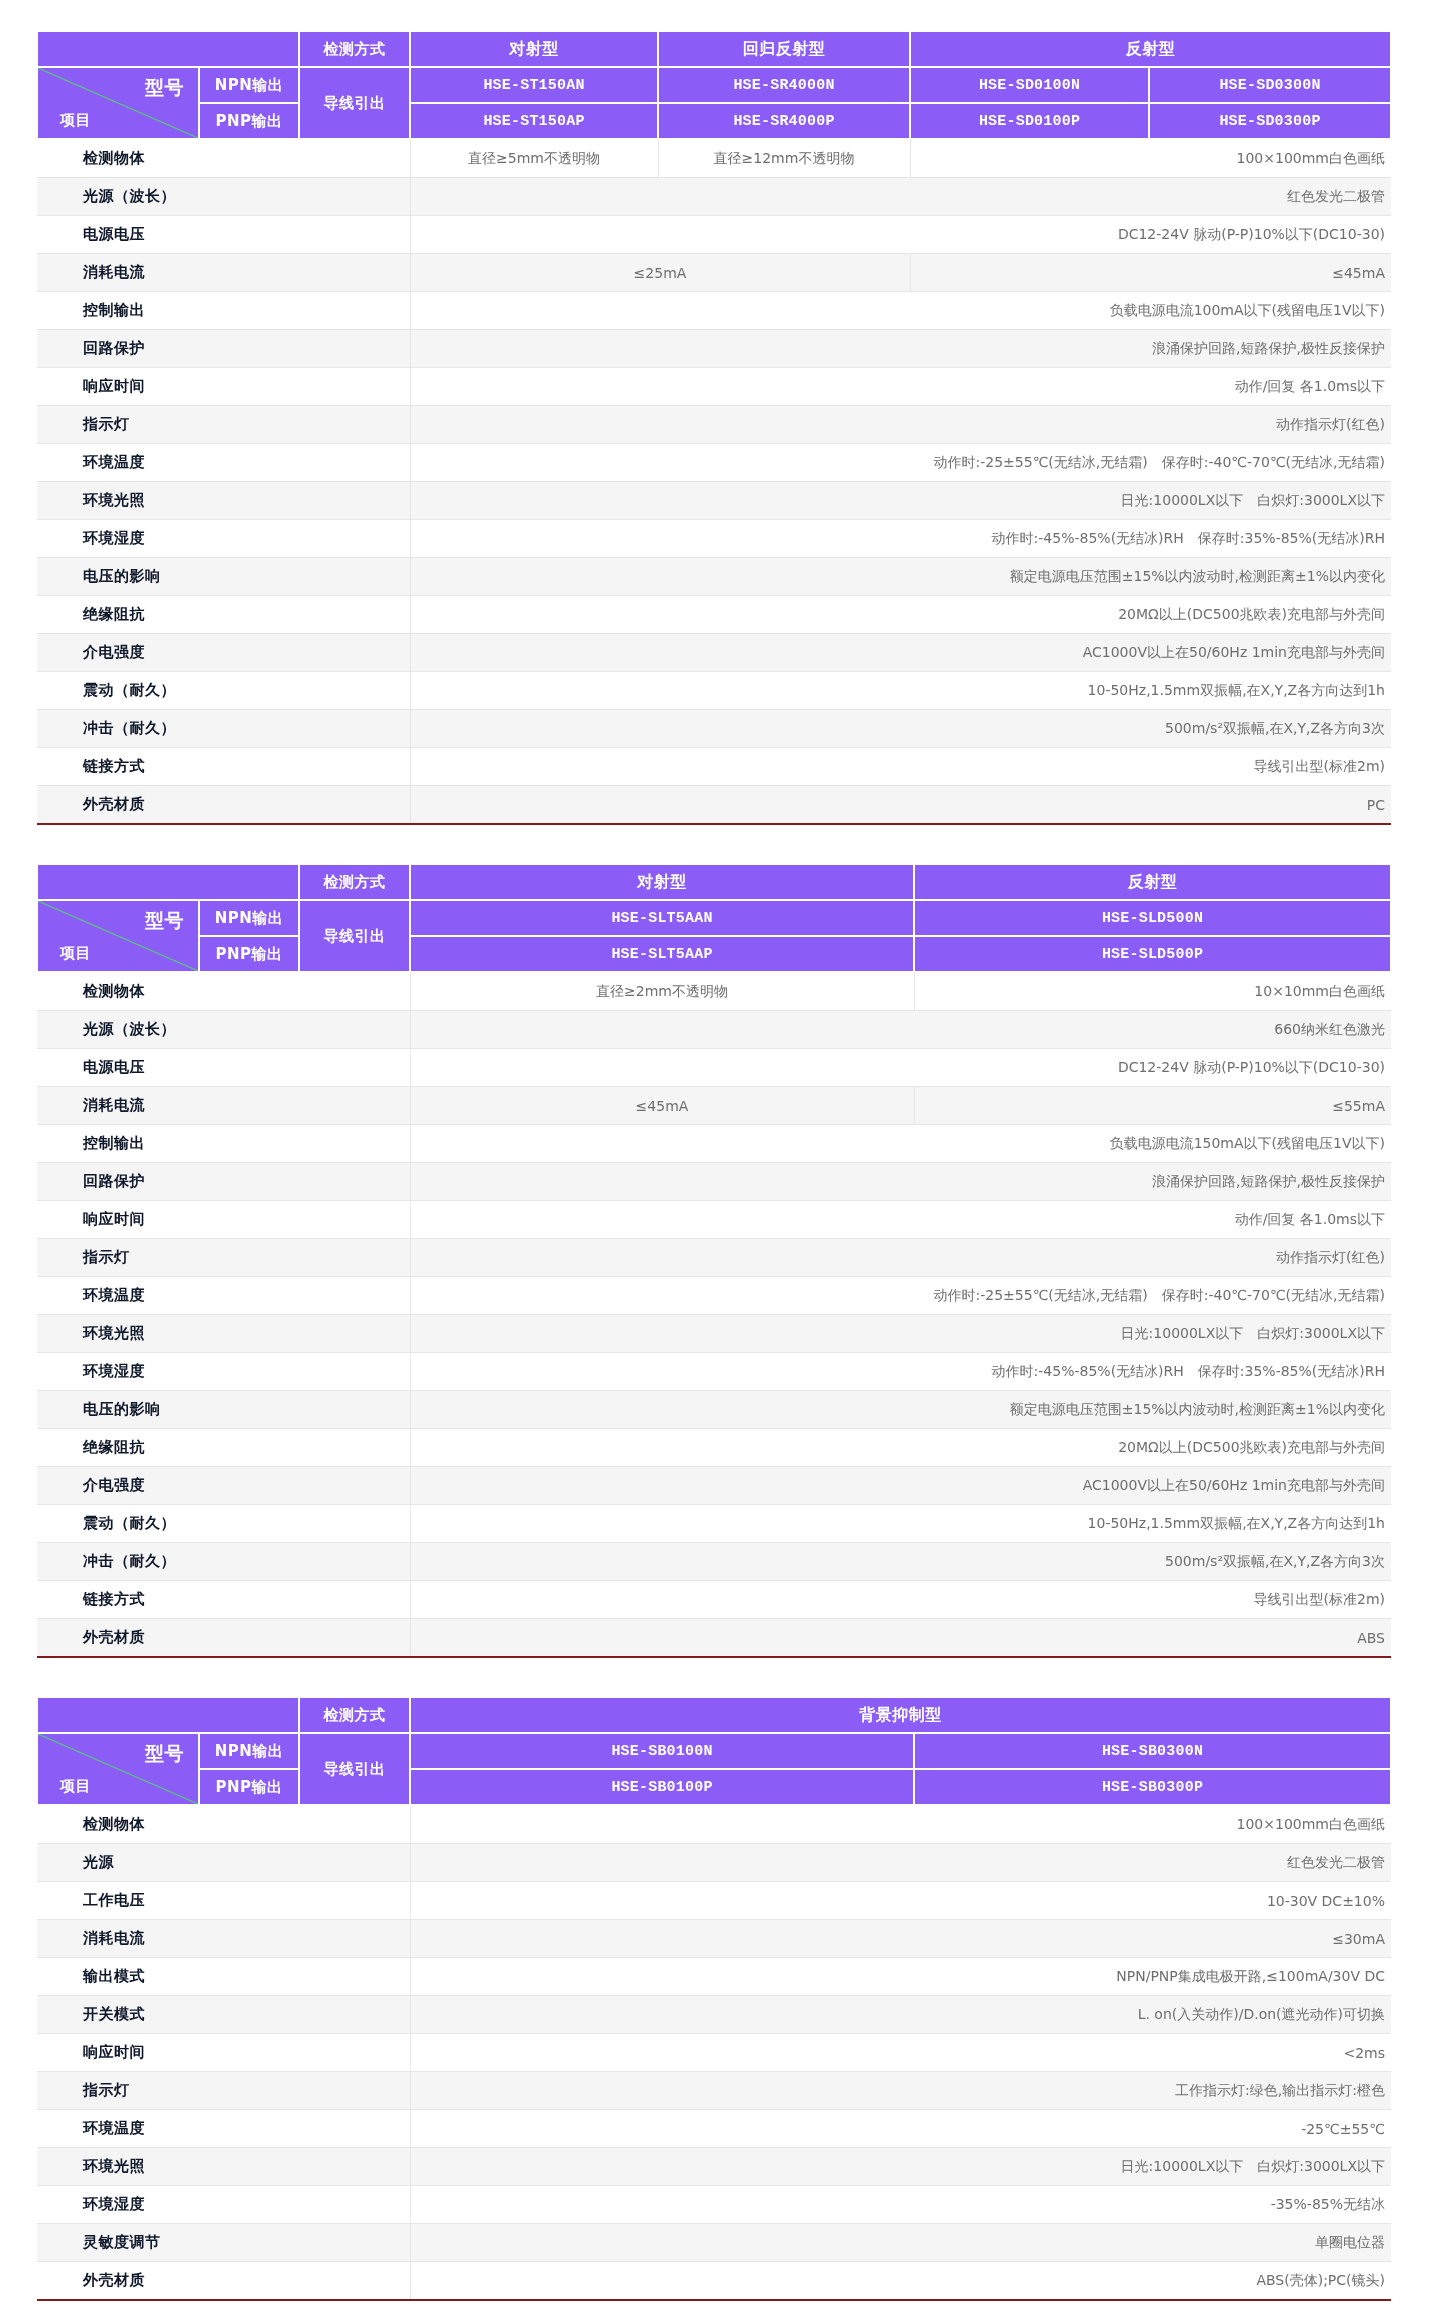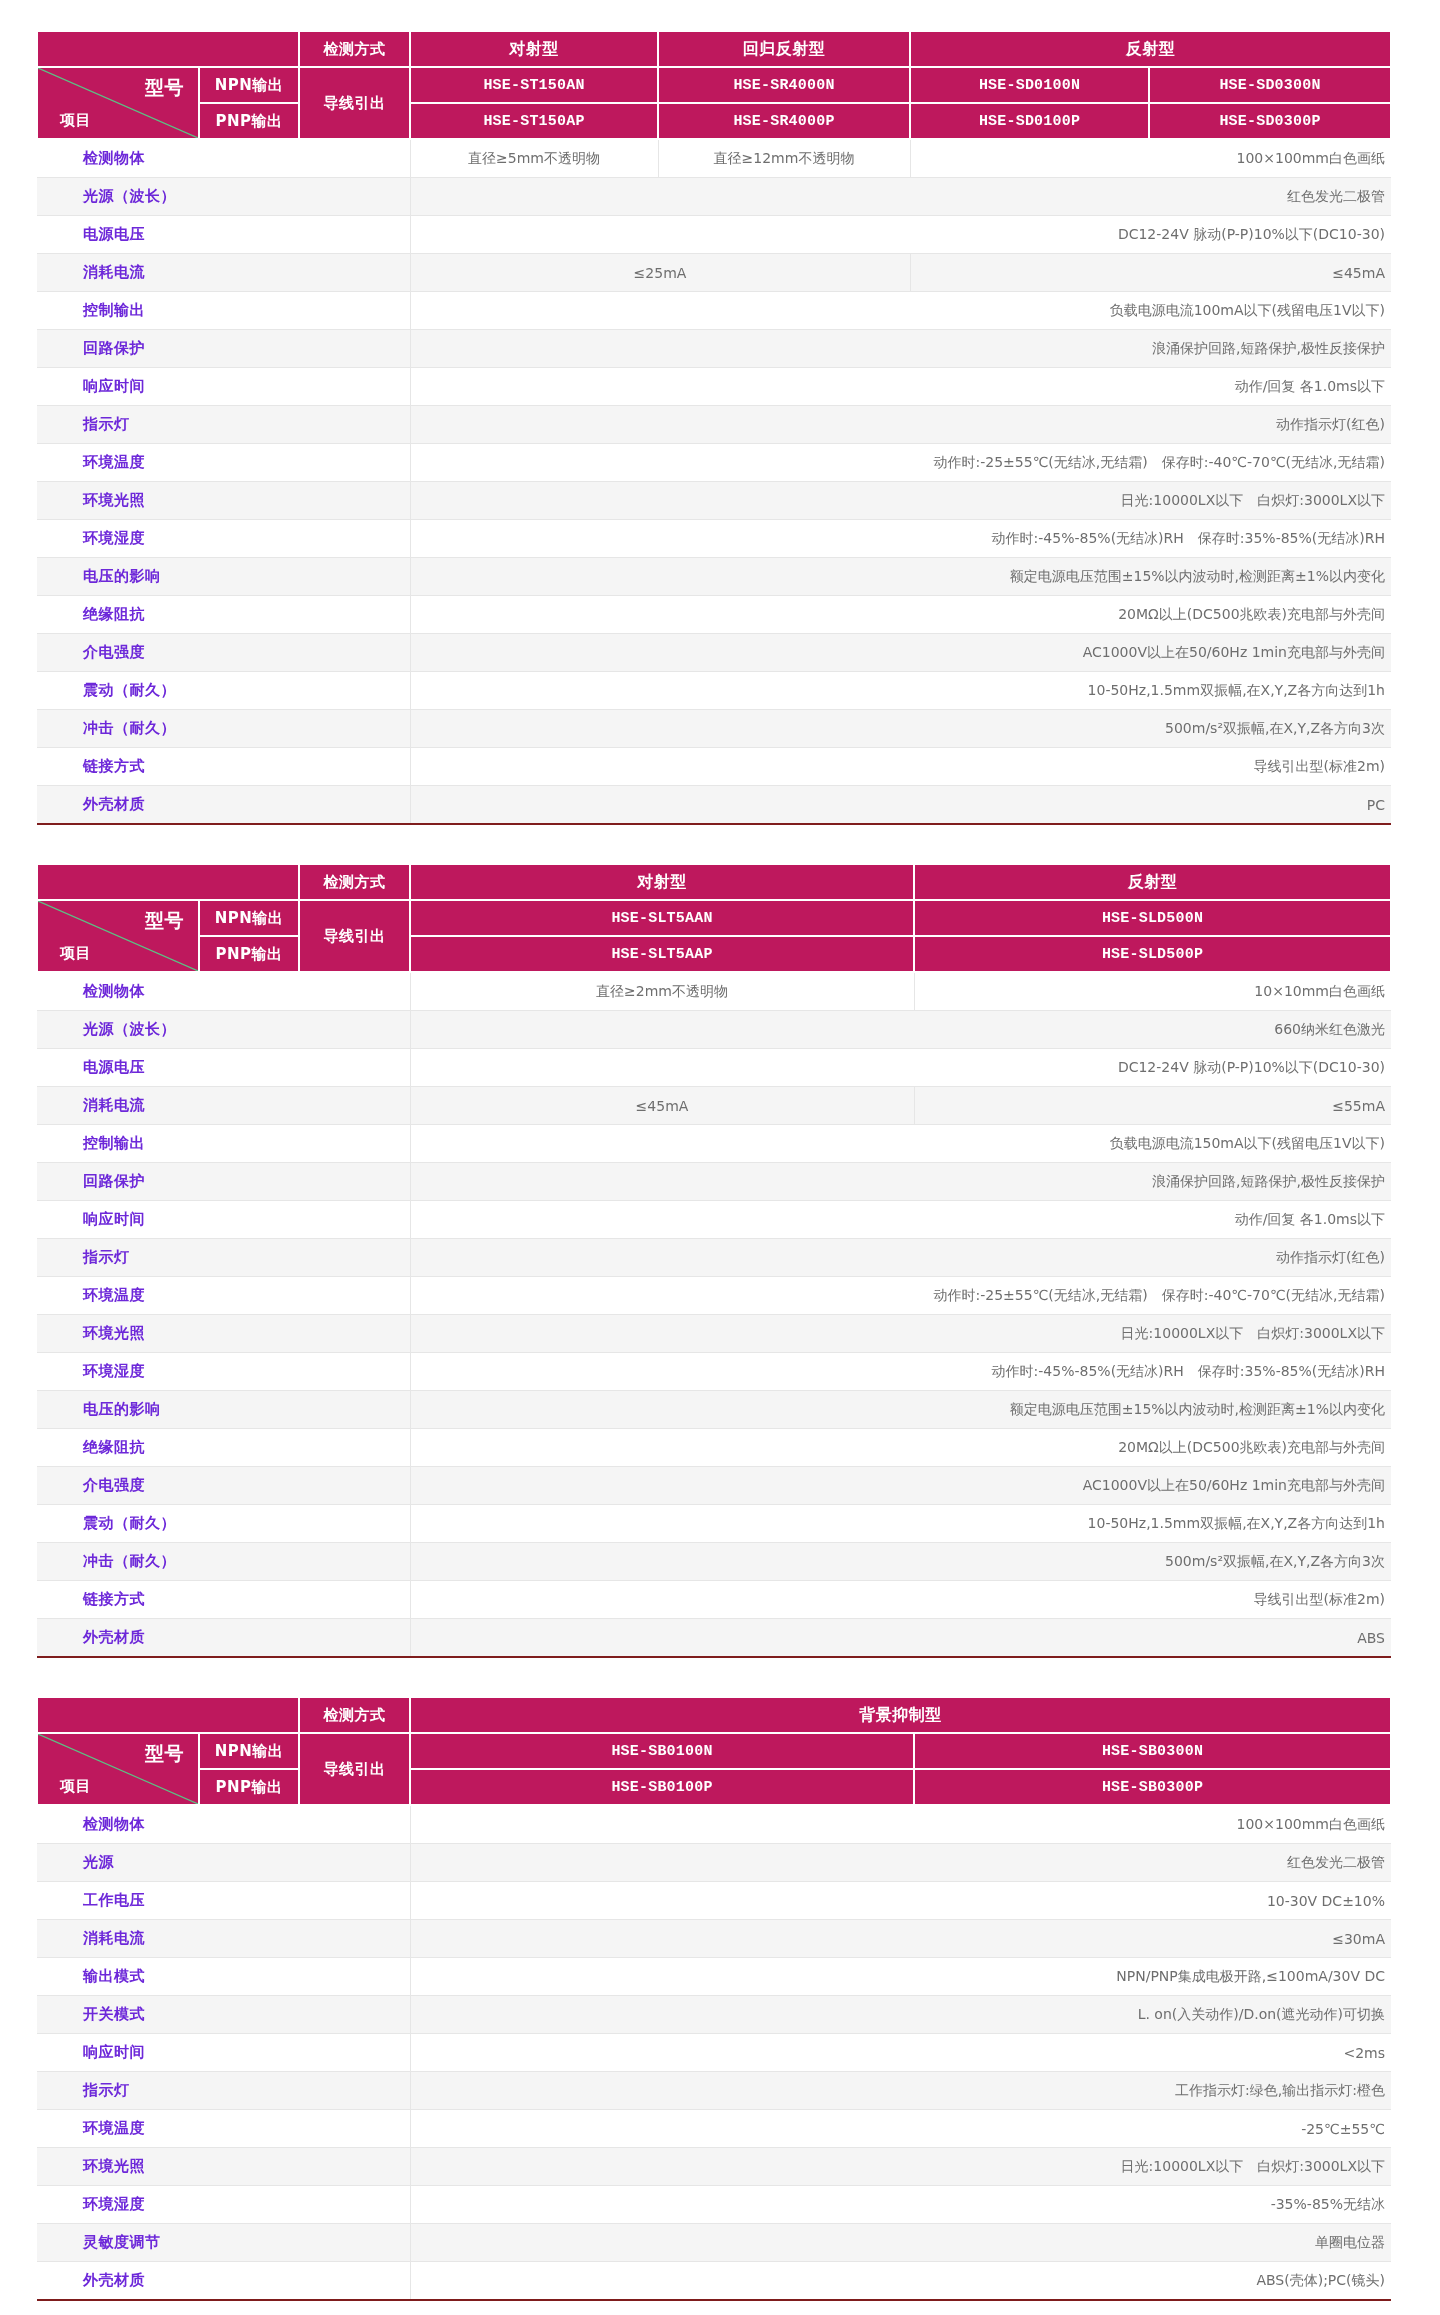--- a/index.html
+++ b/index.html
@@ -1,40 +1,40 @@
 <!DOCTYPE html>
 <html><head>
 <meta charset="utf-8">
 <style>
   html,body{margin:0;padding:0;background:#ffffff;}
   body{width:1440px;font-family:"DejaVu Sans","Liberation Sans",sans-serif;}
   .page{width:1440px;padding-top:30px;box-sizing:border-box;}
   table.spec{border-collapse:collapse;table-layout:fixed;margin:0 0 38px 36px;}
   
   table.spec thead th{
-    background:#be185d;color:#ffffff;font-weight:700;text-align:center;
+    background:#8b5cf6;color:#ffffff;font-weight:700;text-align:center;
     border:2px solid #ffffff;height:34px;font-size:16px;padding:0;
     letter-spacing:0.5px;
   }
   table.spec thead th.model{font-size:15px;letter-spacing:0.2px;
     font-family:Liberation Mono, monospace;}
   table.spec thead th.small{font-size:15px;}
   table.spec thead th.empty{border-right:2px solid #ffffff;}
   
   th.diag{position:relative;overflow:hidden;}
   th.diag svg{position:absolute;left:0;top:0;width:100%;height:100%;}
   th.diag .tr-label{position:absolute;top:7px;right:14px;font-size:19px;}
   th.diag .bl-label{position:absolute;bottom:8px;left:22px;font-size:15px;}
   
   table.spec tbody td{
     height:37px;padding:0 6px;text-align:center;font-size:14px;color:#6e6e6e;
     border-bottom:1px solid #e6e6e6;white-space:nowrap;overflow:hidden;
   }
   table.spec tbody td.label{
-    text-align:left;padding-left:46px;font-size:15px;font-weight:700;color:#6d28d9;
+    text-align:left;padding-left:46px;font-size:15px;font-weight:700;color:#0f172a;
     border-right:1px solid #e6e6e6;letter-spacing:0.5px;
   }
   table.spec tbody td.val{border-right:1px solid #e6e6e6;margin-left:28px;}
   table.spec tbody td.val:last-child{border-right:none;text-align:right;}
   table.spec tbody tr:nth-child(even) td{background:#f5f5f5;}
   table.spec tbody tr:last-child td{border-bottom:2px solid #7f1d1d;}
 </style>
 </head>
 <body>
 

